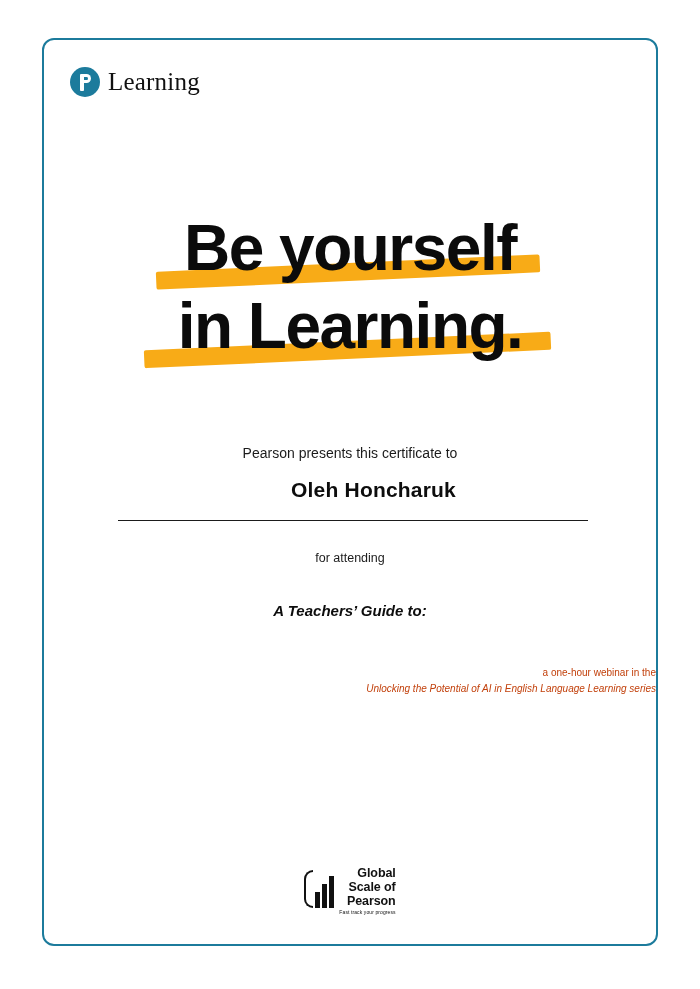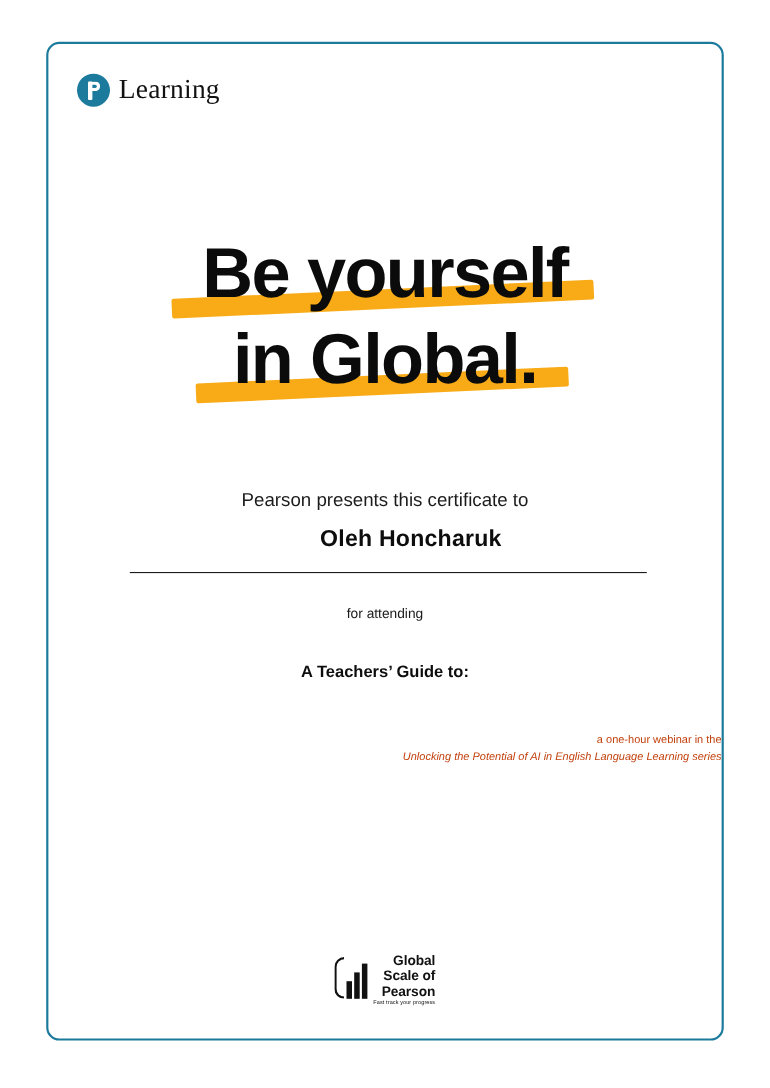--- a/index.html
+++ b/index.html
@@ -118,21 +118,21 @@
     bottom: 2px;
     transform: rotate(-2.6deg);
   }
 
   
   .presents {
     position: absolute;
     left: 0; right: 0;
     top: 405px;
     text-align: center;
-    font-size: 17px;
+    font-size: 14px;
     color: #1b1b1b;
   }
   .recipient {
     position: absolute;
     left: 0; right: 0;
     top: 438px;
     text-align: center;
     font-size: 21px;
     font-weight: bold;
     letter-spacing: 0.2px;
@@ -160,20 +160,21 @@
     left: 0; right: 0;
     top: 560px;
     text-align: center;
     font-size: 15px;
     font-weight: bold;
     line-height: 1.5;
     color: #0d0d0d;
   }
   .course-title .ct-line {
     display: block;
+    font-style: italic;
   }
   .webinar-note {
     position: absolute;
     left: 0; right: 0;
     top: 625px;
     text-align: right;
     font-size: 10px;
     line-height: 1.55;
     color: #c2410c;
   }
@@ -244,21 +245,21 @@
     <span class="brand-name">Learning</span>
   </div>
 
   <div class="hero">
     <div class="hero-line hero-line-1">
       <span class="hl-bar"></span>
       <span class="hl-text">Be yourself</span>
     </div>
     <div class="hero-line hero-line-2">
       <span class="hl-bar"></span>
-      <span class="hl-text">in Global.</span>
+      <span class="hl-text">in Learning.</span>
     </div>
   </div>
 
   <div class="presents">Pearson presents this certificate to</div>
 
   <div class="recipient">Oleh Honcharuk</div>
 
   <div class="rule"></div>
 
   <div class="for-attending">for attending</div>

